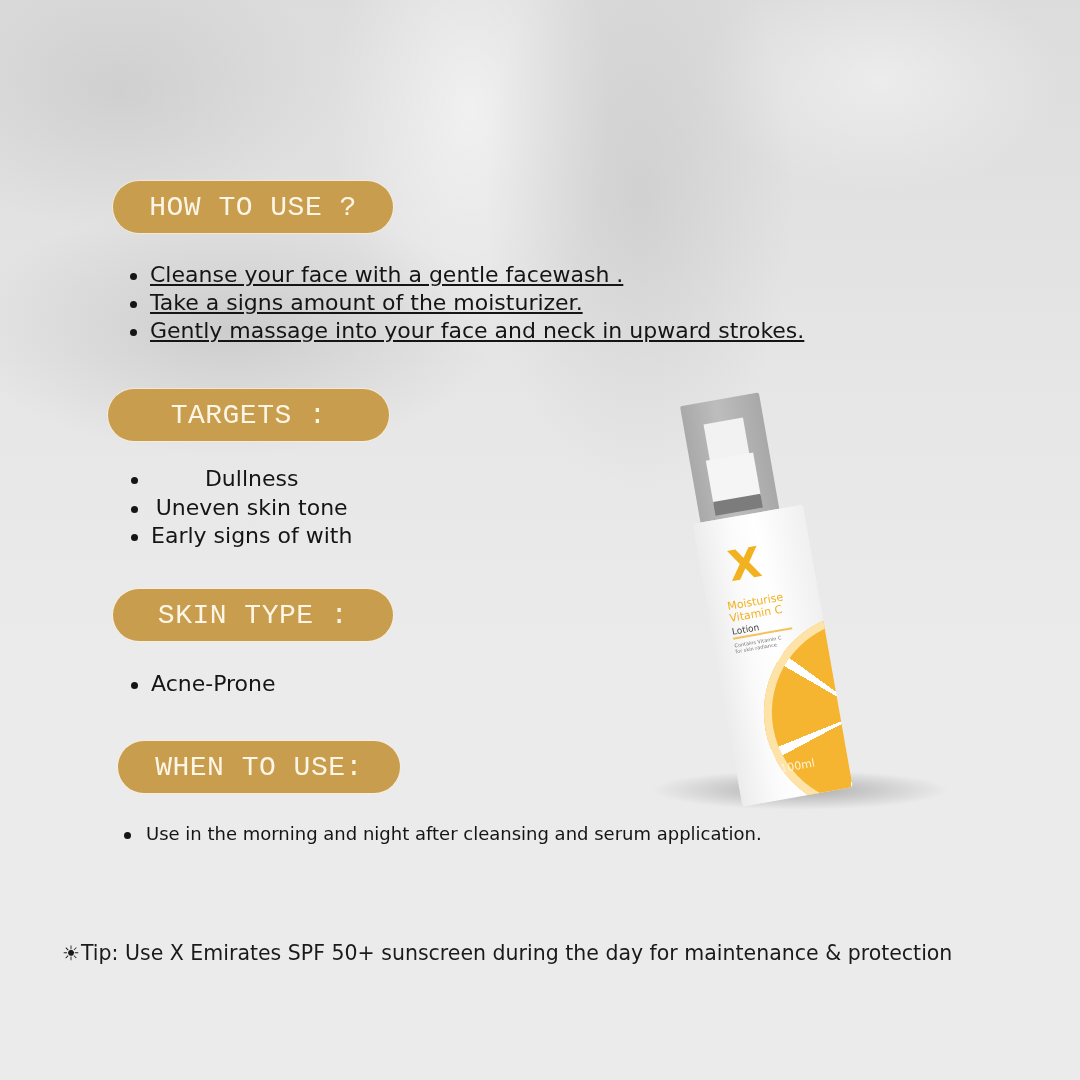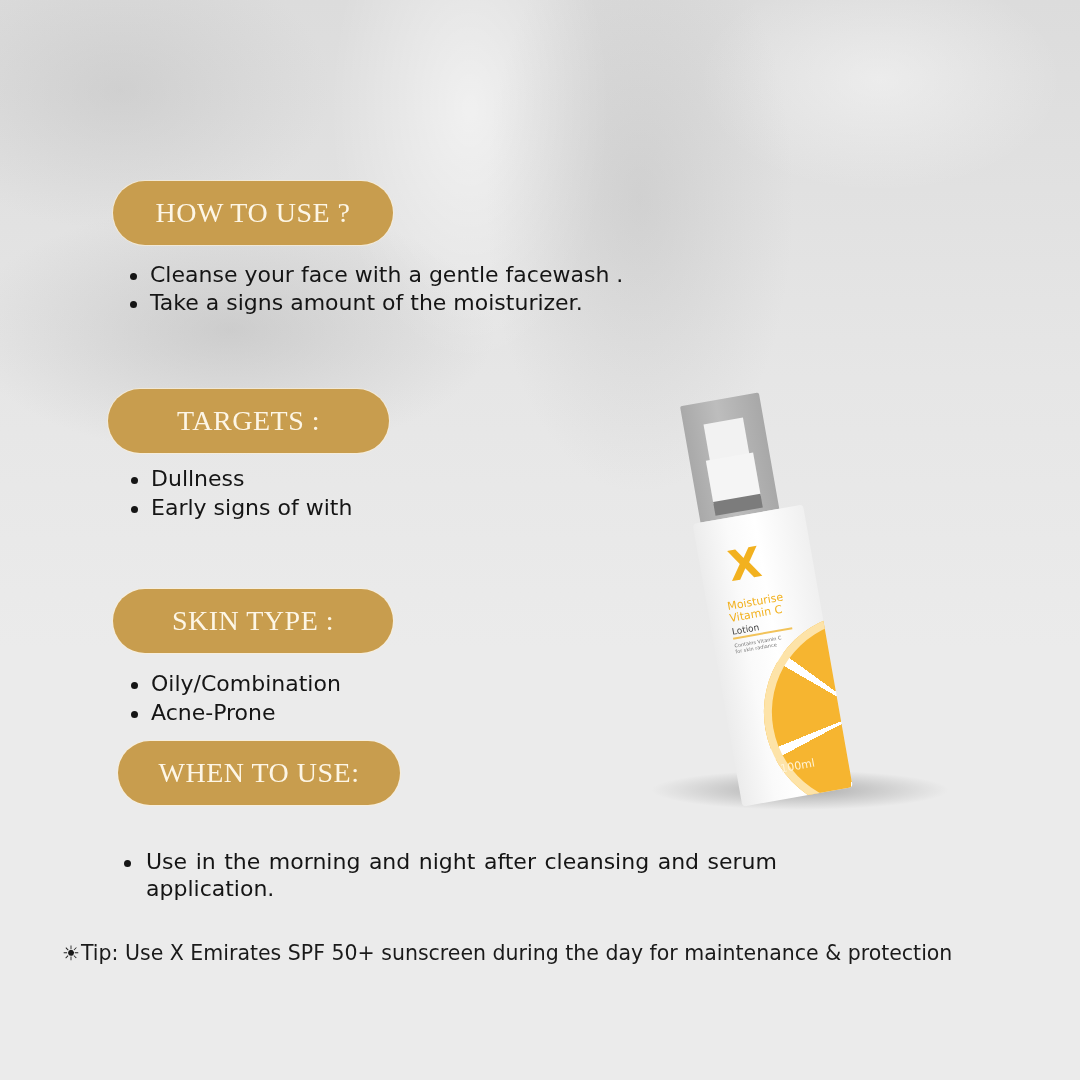--- a/index.html
+++ b/index.html
@@ -11,26 +11,26 @@
     background:
       radial-gradient(ellipse 380px 180px at 230px 330px, rgba(160,160,160,0.35), rgba(160,160,160,0) 70%),
       radial-gradient(ellipse 220px 420px at 640px 200px, rgba(170,170,170,0.30), rgba(170,170,170,0) 70%),
       radial-gradient(ellipse 200px 360px at 470px 110px, rgba(255,255,255,0.55), rgba(255,255,255,0) 70%),
       radial-gradient(ellipse 300px 200px at 120px 90px, rgba(180,180,180,0.35), rgba(180,180,180,0) 70%),
       radial-gradient(ellipse 260px 160px at 880px 80px, rgba(250,250,250,0.5), rgba(250,250,250,0) 70%),
       linear-gradient(180deg, #dcdcdc 0%, #e6e6e6 35%, #ebebeb 60%, #ebebeb 100%);
   }
   .pill {
     position: absolute;
-    height: 64px;
+    height: 52px;
     border-radius: 32px;
     background: #c89d4e;
     box-shadow: 0 0 0 1px rgba(255,240,210,0.6);
     color: #fdf6e6;
-    font-family: Liberation Serif, serif;
+    font-family: Liberation Mono, monospace;
     font-size: 28px;
     letter-spacing: 0.5px;
     display: flex;
     align-items: center;
     justify-content: center;
   }
   .list {
     position: absolute;
     list-style: none;
     font-family: "DejaVu Sans", sans-serif;
@@ -47,32 +47,31 @@
   .list li::before {
     content: "";
     position: absolute;
     left: 2px;
     top: 12px;
     width: 7px;
     height: 7px;
     border-radius: 50%;
     background: #151515;
   }
-  .list.tall li { height: 28.5px; line-height: 28.5px; }
+  .list.tall li { height: 28.5px; line-height: 28.5px; text-align: center; }
   .when {
     position: absolute;
     left: 122px;
     top: 820px;
     width: 655px;
-    font-size: 22px;
+    font-size: 18px;
     line-height: 27px;
     text-align: justify;
     padding-left: 24px;
     color: #151515;
-    margin-top: 28px;
   }
   .when::before {
     content: "";
     position: absolute;
     left: 2px;
     top: 12px;
     width: 7px;
     height: 7px;
     border-radius: 50%;
     background: #151515;
@@ -211,38 +210,39 @@
     font-size: 11px;
     color: #fff3d6;
   }
 </style>
 </head>
 <body>
 
 <div class="pill" style="left:113px; top:181px; width:280px;">
   <span>HOW TO USE ?</span>
 </div>
-<ul class="list" style="left:128px; top:261px;">
+<ul class="list" style="left:128px; top:261px;text-decoration:underline;">
   <li>Cleanse your face with a gentle facewash .</li>
   <li>Take a signs amount of the moisturizer.</li>
+  <li>Gently massage into your face and neck in upward strokes.</li>
 </ul>
 
 <div class="pill" style="left:108px; top:389px; width:281px;">
   <span>TARGETS :</span>
 </div>
 <ul class="list tall" style="left:129px; top:465px;">
   <li>Dullness</li>
+  <li>Uneven skin tone</li>
   <li>Early signs of with</li>
 </ul>
 
 <div class="pill" style="left:113px; top:589px; width:280px;">
   <span>SKIN TYPE :</span>
 </div>
 <ul class="list tall" style="left:129px; top:670px;">
-  <li>Oily/Combination</li>
   <li>Acne-Prone</li>
 </ul>
 
 <div class="pill" style="left:118px; top:741px; width:282px;justify-content:center;">
   <span>WHEN TO USE:</span>
 </div>
 <div class="when">Use in the morning and night after cleansing and serum application.</div>
 
 <div class="tip">
   <span class="sun">☀</span>

